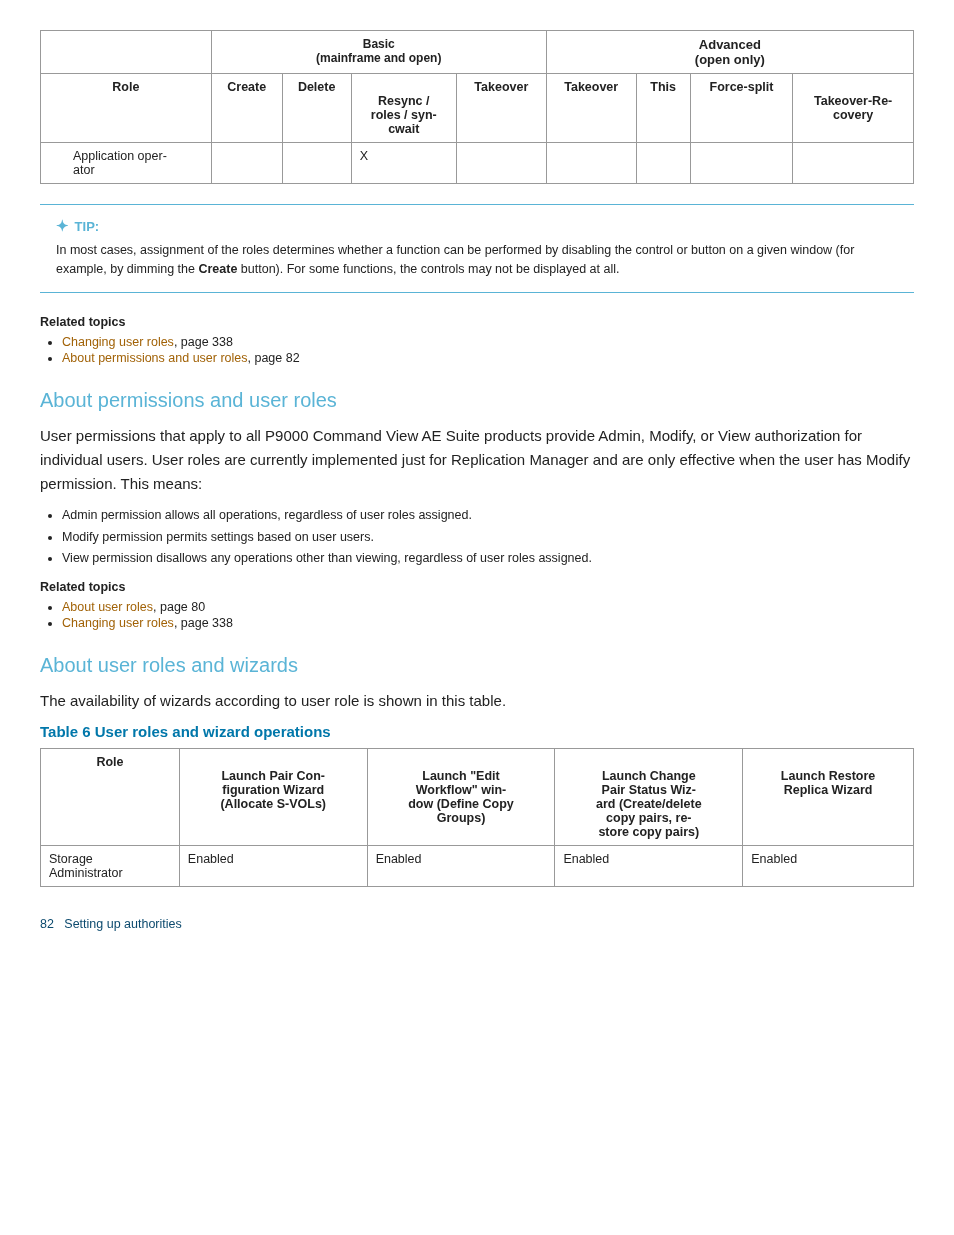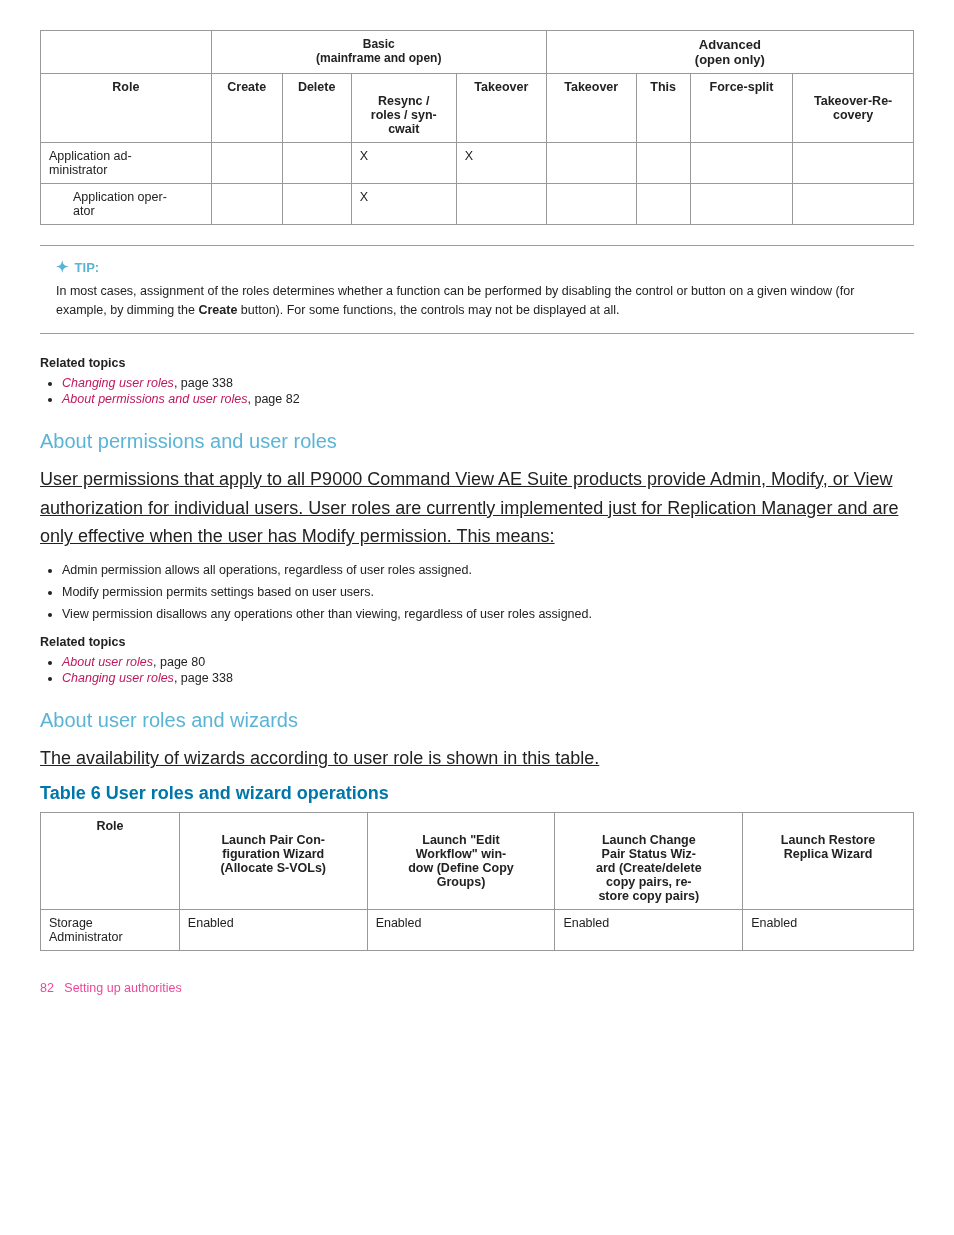--- a/index.html
+++ b/index.html
@@ -66,64 +66,62 @@
     .related-topics-list {
       list-style: disc;
       padding-left: 22px;
       margin-bottom: 18px;
     }
     .related-topics-list li {
       margin-bottom: 2px;
       font-size: 12.5px;
     }
     .related-topics-list a {
-      color: #be185d;
+      color: #a16207;
       text-decoration: none;
-      font-style: italic;
     }
 
     
     .section-heading {
       color: #5ab4d6;
       font-size: 20px;
       font-weight: normal;
       margin: 24px 0 12px 0;
     }
 
     
     .body-text {
-      font-size: 18px;
+      font-size: 15px;
       line-height: 1.6;
       margin-bottom: 10px;
-      text-decoration: underline;
     }
     .bullet-list {
       list-style: disc;
       padding-left: 22px;
       margin-bottom: 12px;
     }
     .bullet-list li {
       font-size: 12.5px;
       margin-bottom: 3px;
       line-height: 1.5;
     }
 
     
     .table-caption {
       color: #0077aa;
-      font-size: 18px;
+      font-size: 15px;
       font-weight: bold;
       margin-bottom: 8px;
     }
 
     
     .page-footer {
       margin-top: 30px;
       font-size: 12.5px;
-      color: #ec4899;
+      color: #0c4a6e;
     }
 
     
     .group-header-row th {
       border-bottom: none;
     }
   </style>
 </head>
 <body>
 
@@ -167,32 +165,20 @@
       <th style="font-weight:bold;">
         <span>Force-split</span>
       </th>
       <th style="font-weight:bold; white-space:pre-line;">
         <span style="white-space:pre-line;">Takeover-Re-
 covery</span>
       </th>
     </tr>
   </thead>
   <tbody>
-    <tr>
-      <td style="white-space:pre-line;"><span style="white-space:pre-line;">Application ad-
-ministrator</span></td>
-      <td><span></span></td>
-      <td><span></span></td>
-      <td><span>X</span></td>
-      <td><span>X</span></td>
-      <td><span></span></td>
-      <td><span></span></td>
-      <td><span></span></td>
-      <td><span></span></td>
-    </tr>
     <tr>
       <td style="white-space:pre-line;padding-left:32px;"><span style="white-space:pre-line;">Application oper-
 ator</span></td>
       <td><span></span></td>
       <td><span></span></td>
       <td><span>X</span></td>
       <td><span></span></td>
       <td><span></span></td>
       <td><span></span></td>
       <td><span></span></td>

